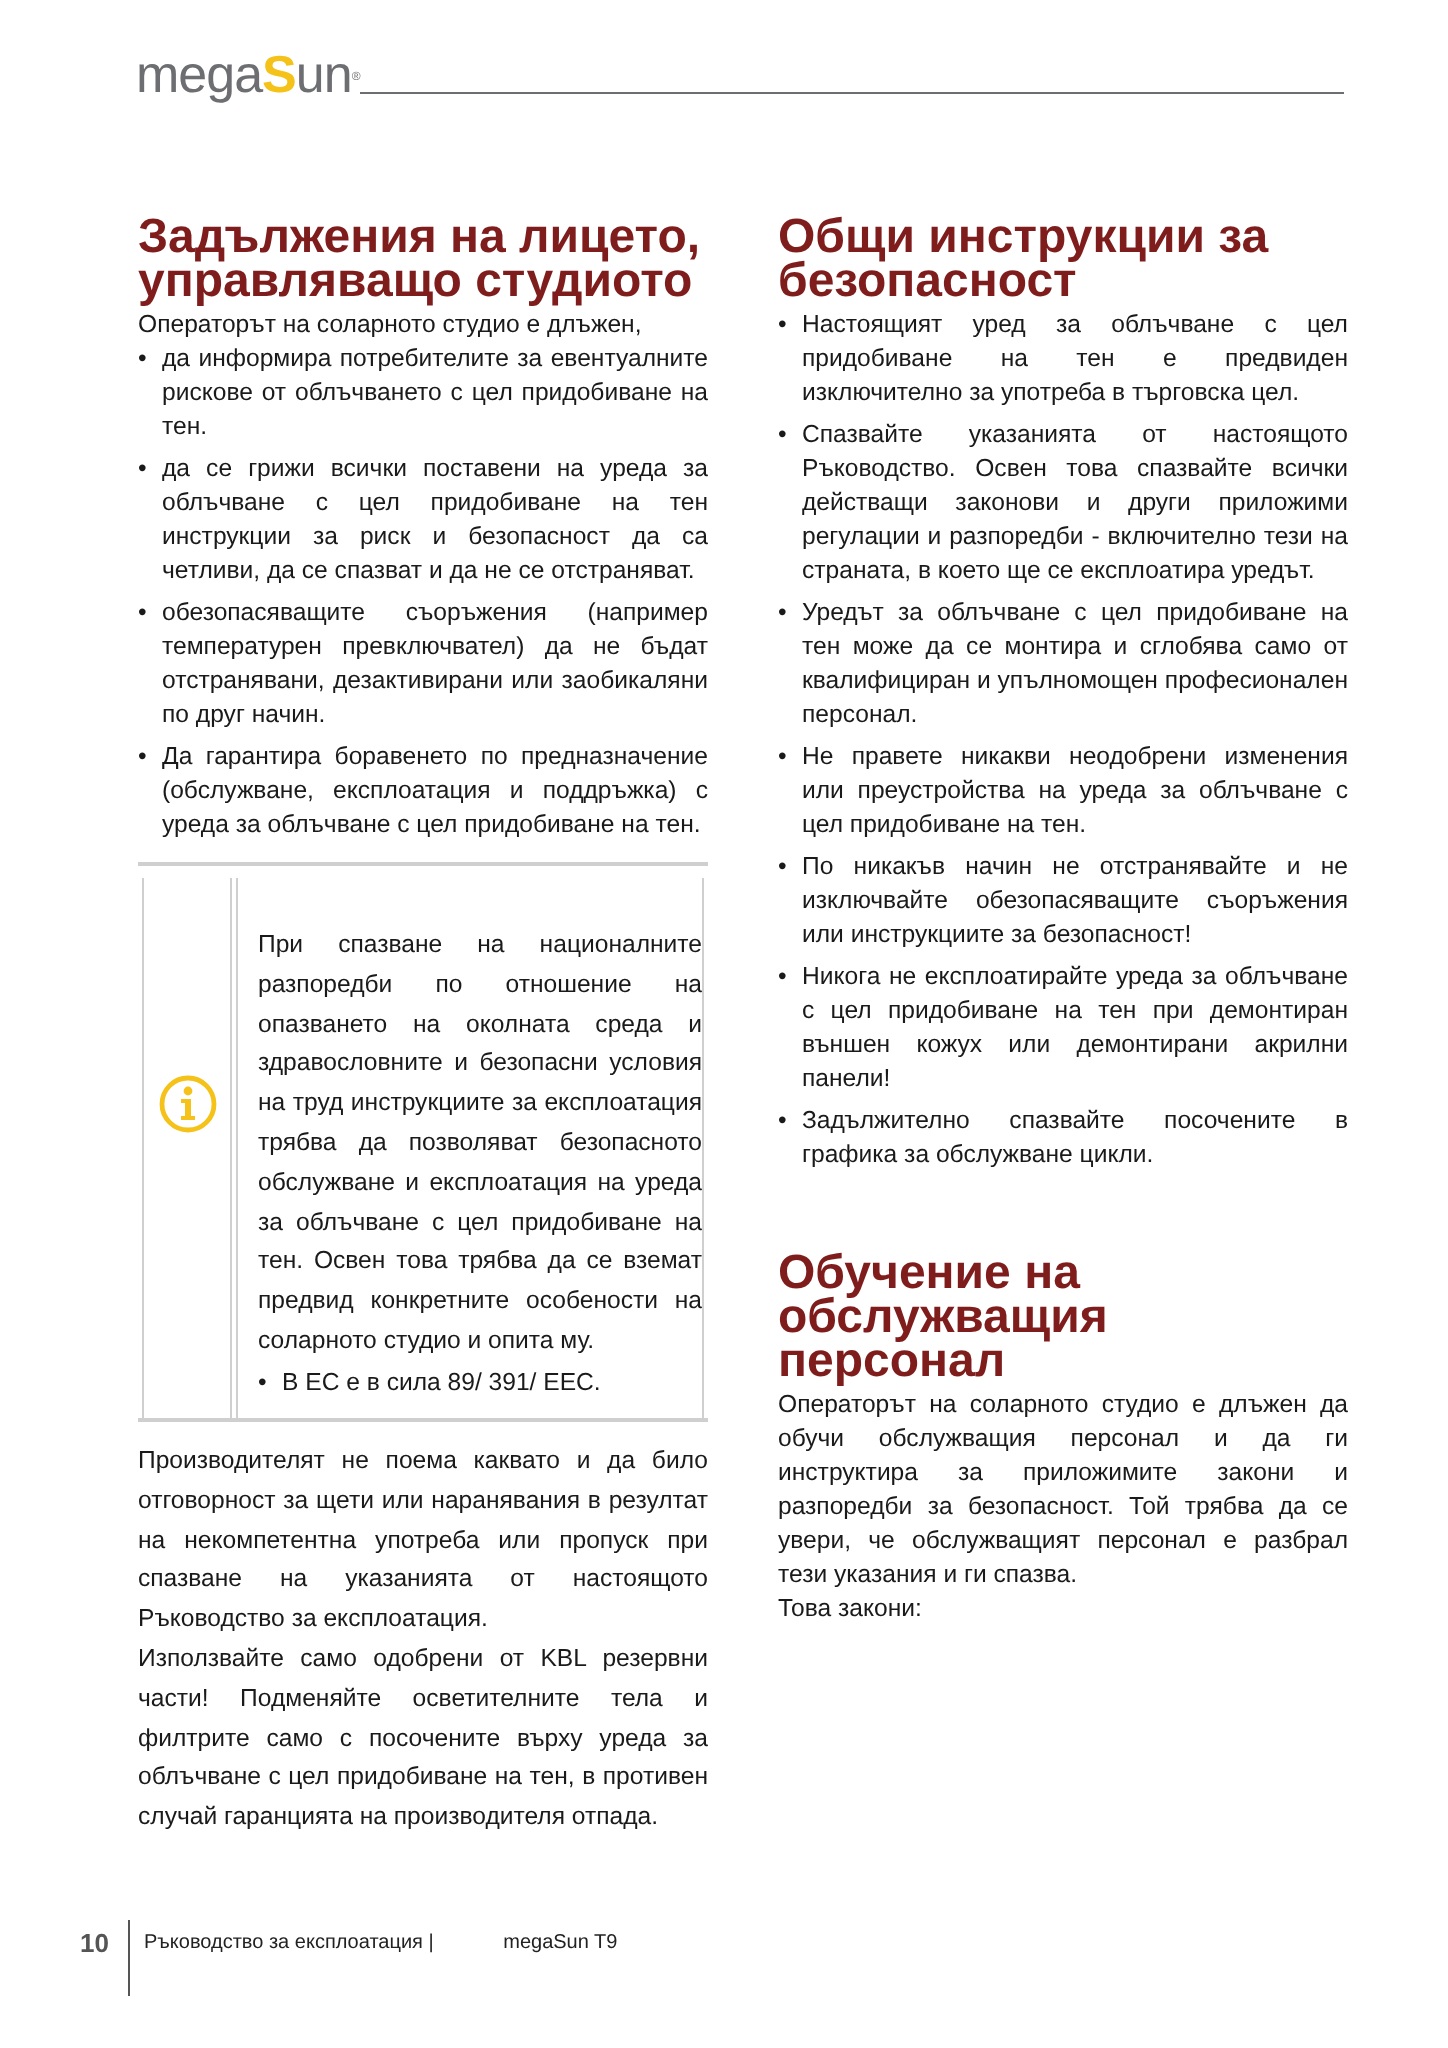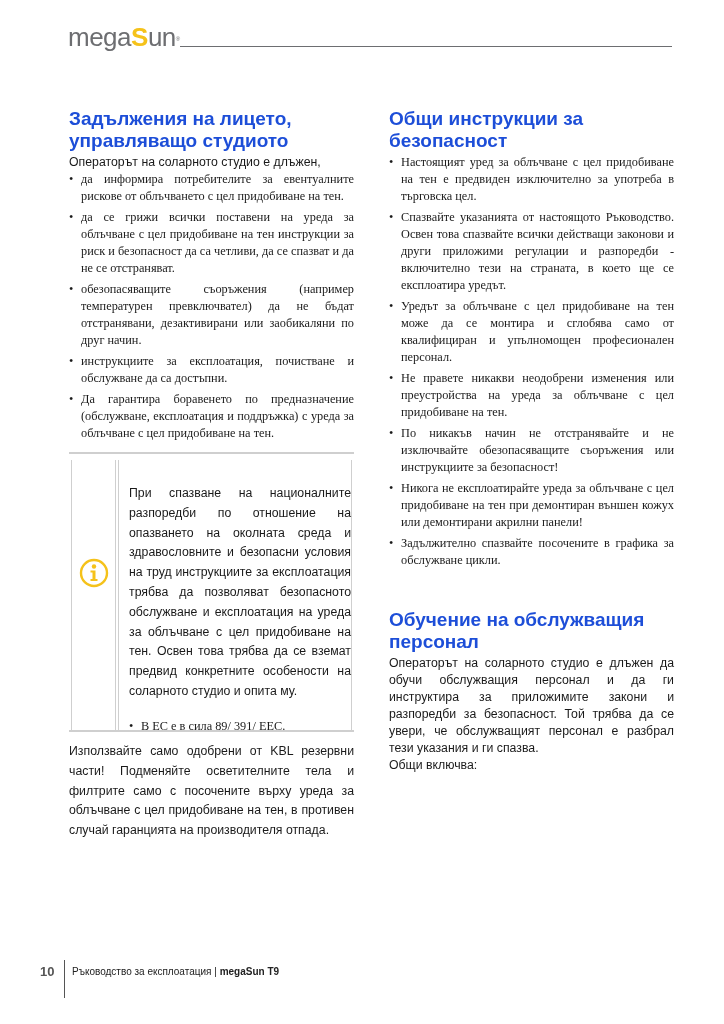--- a/index.html
+++ b/index.html
@@ -8,101 +8,101 @@
   .header { position: absolute; left: 68px; top: 22px; width: 604px; height: 30px; }
   .logo { position: absolute; left: 0; top: 0; font-size: 26px; font-weight: normal; color: #6d6e71; letter-spacing: -0.5px; line-height: 30px; }
   .logo .sun { color: #f5c21a; font-weight: bold; }
   .logo sup { font-size: 6px; vertical-align: top; position: relative; top: 2px; color: #6d6e71; }
   .header-rule { position: absolute; left: 112px; right: 0; top: 24px; border-top: 1px solid #6d6e71; }
 
   .col { position: absolute; top: 108px; width: 285px; font-size: 12.3px; line-height: 17px; }
   .col-left { left: 69px; }
   .col-right { left: 389px; }
 
-  h2 { color: #1d4ed8; font-size: 19px; line-height: 22px; font-weight: bold; margin: 0 0 2px 0; }
+  h2 { color: #7f1d1d; font-size: 24px; line-height: 22px; font-weight: bold; margin: 0 0 2px 0; }
   p { margin: 0; text-align: justify; }
   ul { list-style: none; margin: 0; padding: 0; }
-  li { position: relative; padding-left: 12px; margin-bottom: 4px; text-align: justify; font-family: Liberation Serif, serif; }
+  li { position: relative; padding-left: 12px; margin-bottom: 4px; text-align: justify; }
   li::before { content: "•"; position: absolute; left: 0; top: 0; }
 
   .notice { position: relative; margin-top: 10px; border-top: 2px solid #cfcfcf; border-bottom: 2px solid #cfcfcf; display: flex; padding: 6px 0 0 0; height: 270px; }
   .notice-iconcol { width: 46px; border-left: 1px solid #cfcfcf; border-right: 1px solid #cfcfcf; margin-left: 2px; margin-right: 4px; position: relative; }
   .notice-iconcol::after { content: ""; position: absolute; right: 2px; top: 0; bottom: 0; border-right: 1px solid #cfcfcf; }
   .info-icon { position: absolute; left: 7px; top: 98px; width: 30px; height: 30px; }
   .notice-text { flex: 1; padding: 24px 0 0 6px; border-right: 1px solid #cfcfcf; margin-right: 2px; }
   .notice-text p { line-height: 19.8px; }
-  .notice-text li { margin-top: 16px; }
+  .notice-text li { margin-top: 2px; }
 
   .after-notice { margin-top: 10px; }
   .after-notice p { line-height: 19.8px; }
 
   .section2 { margin-top: 40px; }
 
   .footer { position: absolute; left: 40px; top: 960px; height: 40px; }
   .page-num { position: absolute; left: 0; top: 4px; font-size: 13px; font-weight: bold; color: #555; }
   .footer-rule { position: absolute; left: 24px; top: 0; height: 38px; border-left: 1px solid #555; }
   .footer-text { position: absolute; left: 32px; top: 6px; font-size: 10px; white-space: nowrap; color: #222; }
-  .footer-text b { font-weight: bold; }
+  .footer-text b { font-weight: normal; margin-left: 32px; }
 </style>
 </head>
 <body>
 
 <div class="header">
   <div class="logo"><span>mega</span><span class="sun">S</span><span>un</span><sup>®</sup></div>
   <div class="header-rule"></div>
 </div>
 
 <div class="col col-left">
   <h2>Задължения на лицето, управляващо студиото</h2>
   <p>Операторът на соларното студио е длъжен,</p>
   <ul>
     <li>да информира потребителите за евентуалните рискове от облъчването с цел придобиване на тен.</li>
     <li>да се грижи всички поставени на уреда за облъчване с цел придобиване на тен инструкции за риск и безопасност да са четливи, да се спазват и да не се отстраняват.</li>
     <li>обезопасяващите съоръжения (например температурен превключвател) да не бъдат отстранявани, дезактивирани или заобикаляни по друг начин.</li>
-    <li>инструкциите за експлоатация, почистване и обслужване да са достъпни.</li>
     <li>Да гарантира боравенето по предназначение (обслужване, експлоатация и поддръжка) с уреда за облъчване с цел придобиване на тен.</li>
   </ul>
 
   <div class="notice">
     <div class="notice-iconcol">
       <svg class="info-icon" viewBox="0 0 30 30">
         <circle cx="15" cy="15" r="13" fill="none" stroke="#f5c21a" stroke-width="2.4"></circle>
         <circle cx="15" cy="8.5" r="2.2" fill="#f5c21a"></circle>
         <path d="M11.5 12.5 H16.5 V21 H18.5 V23 H11.5 V21 H13.5 V14.5 H11.5 Z" fill="#f5c21a"></path>
       </svg>
     </div>
     <div class="notice-text">
       <p>При спазване на националните разпоредби по отношение на опазването на околната среда и здравословните и безопасни условия на труд инструкциите за експлоатация трябва да позволяват безопасното обслужване и експлоатация на уреда за облъчване с цел придобиване на тен. Освен това трябва да се вземат предвид конкретните особености на соларното студио и опита му.</p>
       <ul>
         <li>В ЕС е в сила 89/ 391/ EEC.</li>
       </ul>
     </div>
   </div>
 
   <div class="after-notice">
+    <p>Производителят не поема каквато и да било отговорност за щети или наранявания в резултат на некомпетентна употреба или пропуск при спазване на указанията от настоящото Ръководство за експлоатация.</p>
     <p>Използвайте само одобрени от KBL резервни части! Подменяйте осветителните тела и филтрите само с посочените върху уреда за облъчване с цел придобиване на тен, в противен случай гаранцията на производителя отпада.</p>
   </div>
 </div>
 
 <div class="col col-right">
   <h2>Общи инструкции за безопасност</h2>
   <ul>
     <li>Настоящият уред за облъчване с цел придобиване на тен е предвиден изключително за употреба в търговска цел.</li>
     <li>Спазвайте указанията от настоящото Ръководство. Освен това спазвайте всички действащи законови и други приложими регулации и разпоредби - включително тези на страната, в което ще се експлоатира уредът.</li>
     <li>Уредът за облъчване с цел придобиване на тен може да се монтира и сглобява само от квалифициран и упълномощен професионален персонал.</li>
     <li>Не правете никакви неодобрени изменения или преустройства на уреда за облъчване с цел придобиване на тен.</li>
     <li>По никакъв начин не отстранявайте и не изключвайте обезопасяващите съоръжения или инструкциите за безопасност!</li>
     <li>Никога не експлоатирайте уреда за облъчване с цел придобиване на тен при демонтиран външен кожух или демонтирани акрилни панели!</li>
     <li>Задължително спазвайте посочените в графика за обслужване цикли.</li>
   </ul>
 
   <div class="section2">
     <h2>Обучение на обслужващия персонал</h2>
     <p>Операторът на соларното студио е длъжен да обучи обслужващия персонал и да ги инструктира за приложимите закони и разпоредби за безопасност. Той трябва да се увери, че обслужващият персонал е разбрал тези указания и ги спазва.</p>
-    <p>Общи включва:</p>
+    <p>Това закони:</p>
   </div>
 </div>
 
 <div class="footer">
   <div class="page-num">10</div>
   <div class="footer-rule"></div>
   <div class="footer-text"><span>Ръководство за експлоатация | </span><b>megaSun T9</b></div>
 </div>
 
 </body></html>

